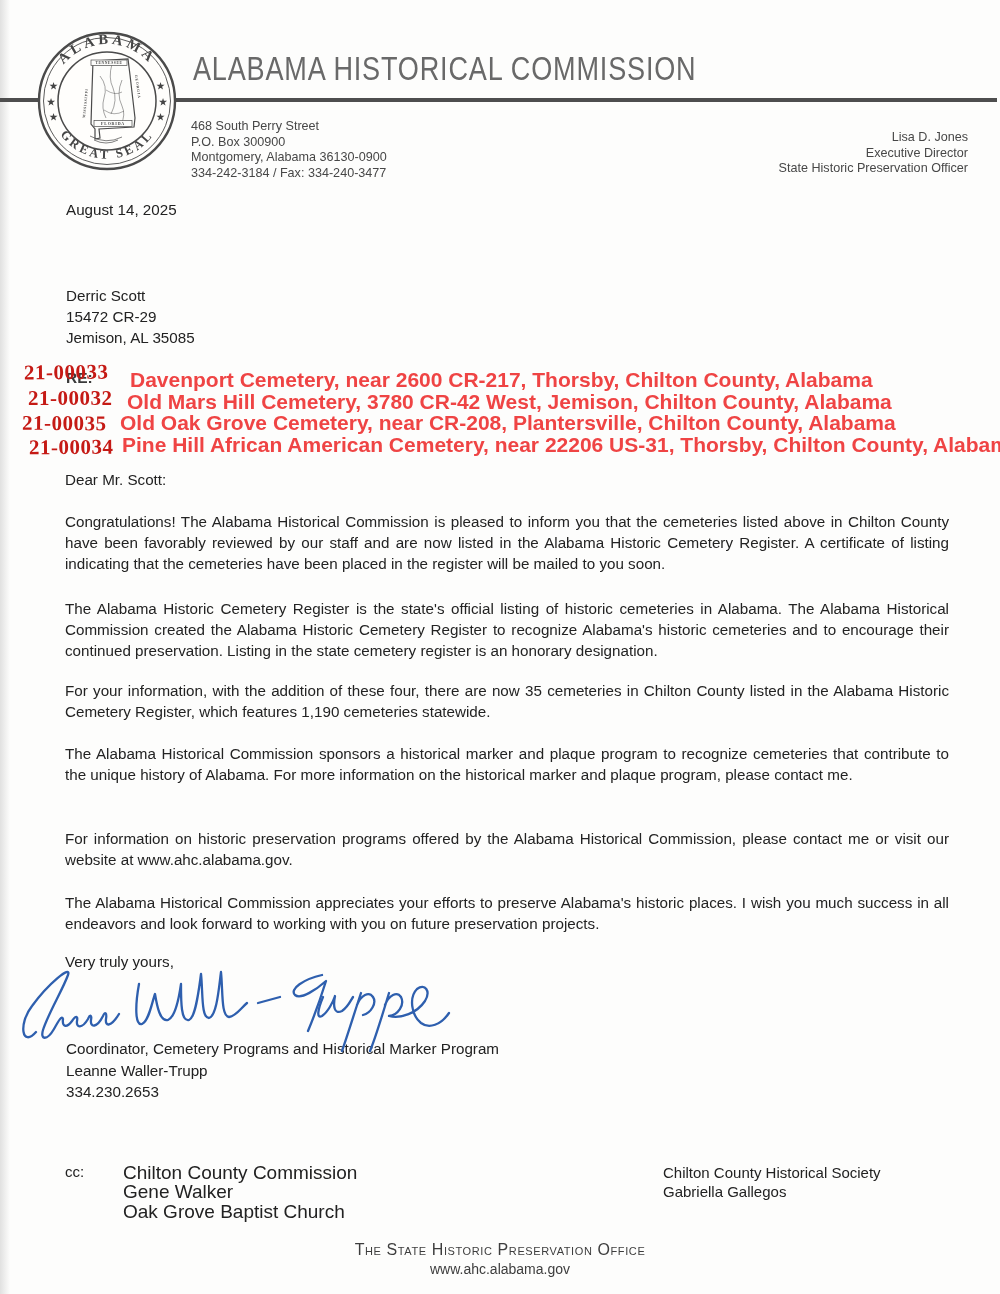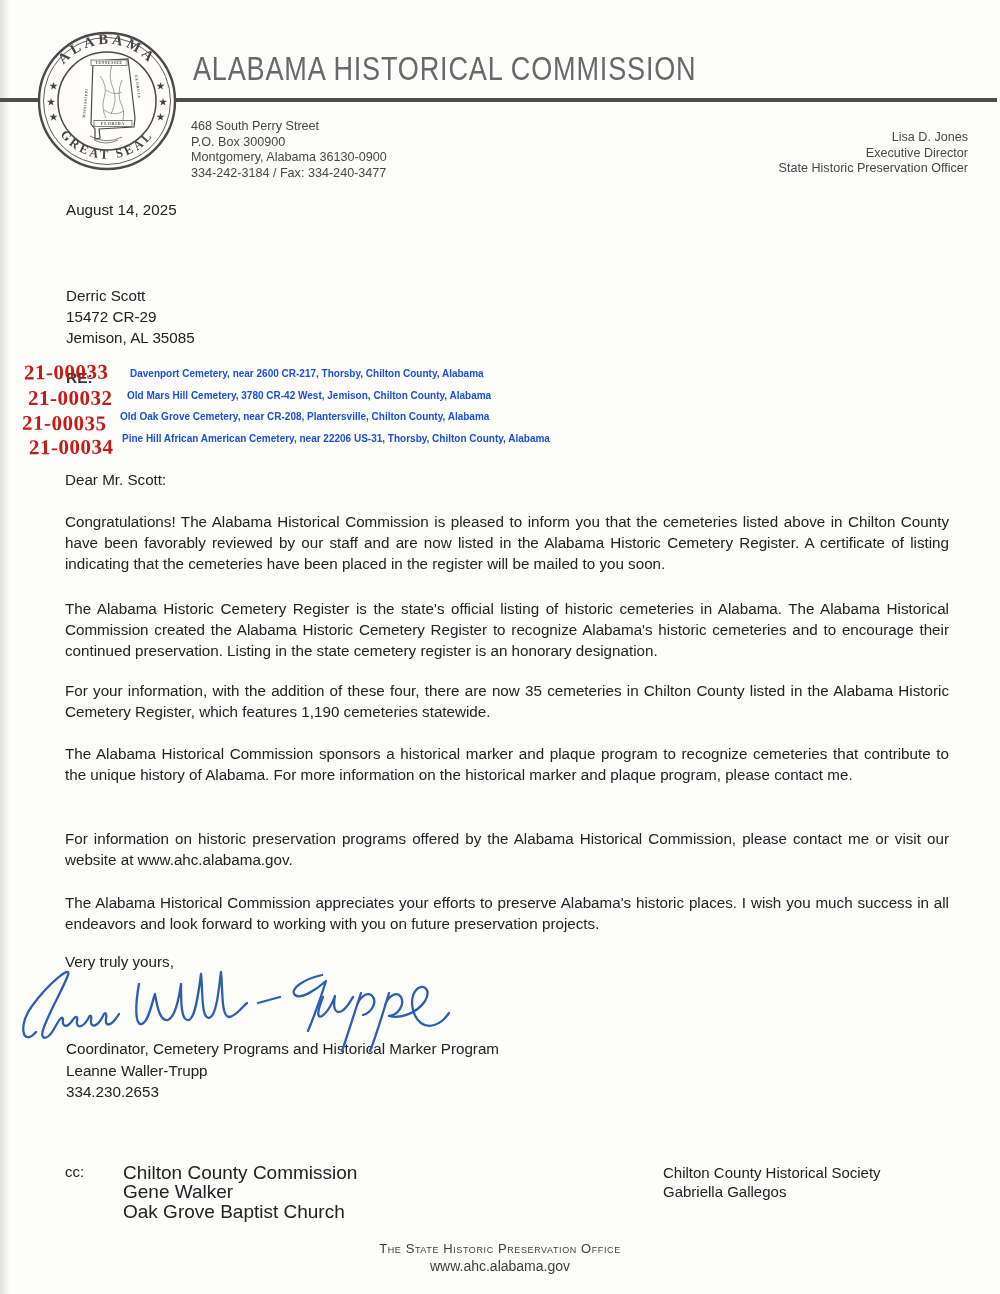--- a/index.html
+++ b/index.html
@@ -21,21 +21,21 @@
     position:absolute; left:193px; top:50px; margin:0;
     font-size:33px; font-weight:400; color:#696969; letter-spacing:1px;
     transform:scaleX(.82); transform-origin:left top; white-space:nowrap;
   }
   .addr{position:absolute; left:191px; top:119px; font-size:12.6px; line-height:15.6px; color:#474747;}
   .officer{position:absolute; right:32px; top:130px; font-size:12.6px; line-height:15.6px; color:#474747; text-align:right;}
   
   .date{position:absolute; left:66px; top:201px; font-size:15.2px;}
   .recipient{position:absolute; left:66px; top:285px; font-size:15.2px; line-height:21px;}
   .re-label{position:absolute; left:66px; top:369px; font-size:15.5px; font-weight:bold; color:#3a3a3a; z-index:1;}
-  .re-line{position:absolute; font-size:10px; font-weight:bold; color:#1d4ed8; white-space:nowrap; z-index:2;}
+  .re-line{position:absolute; font-size:21px; font-weight:bold; color:#ef4444; white-space:nowrap; z-index:2;}
   .re1{left:130px; top:368px;} .re2{left:127px; top:390px;} .re3{left:120px; top:411px;} .re4{left:122px; top:433px;}
   .stamp{
     position:absolute; font-family:"Liberation Serif", serif; font-weight:600;
     font-size:21px; color:#c51a15; letter-spacing:.5px; z-index:3; white-space:nowrap;
   }
   .s1{left:24px; top:360px; transform:rotate(-.6deg);}
   .s2{left:28px; top:386px;}
   .s3{left:22px; top:411px; transform:rotate(.5deg);}
   .s4{left:29px; top:435px; transform:rotate(-.4deg);}
   .salutation{position:absolute; left:65px; top:471px; font-size:15.2px;}
@@ -44,21 +44,21 @@
     font-size:15.2px; line-height:21px; text-align:justify; color:#232323;
   }
   .p1{top:511px;} .p2{top:598px;} .p3{top:680px;} .p4{top:743px;} .p5{top:828px;} .p6{top:892px;}
   .closing{position:absolute; left:65px; top:953px; font-size:15.2px;}
   .signature{position:absolute; left:20px; top:952px; width:450px; height:108px; z-index:2;}
   .sigblock{position:absolute; left:66px; top:1038px; font-size:15.2px; line-height:21.6px;}
   .cc-label{position:absolute; left:65px; top:1163px; font-size:15px;}
   .cc-left{position:absolute; left:123px; top:1163px; font-size:19px; line-height:19.4px;}
   .cc-right{position:absolute; left:663px; top:1163px; font-size:15px; line-height:19.4px;}
   .footer{position:absolute; left:0; top:1241px; width:100%; text-align:center; color:#3d3d3d;}
-  .f1{font-variant:small-caps; font-size:13px; letter-spacing:.6px;}
+  .f1{font-variant:small-caps; font-size:16px; letter-spacing:.6px;}
   .f2{font-size:14px; margin-top:2px;}
 </style>
 </head>
 <body>
 
 <div class="page">
   <div class="edge-shade"></div>
 
   <div class="rule"></div>
 

